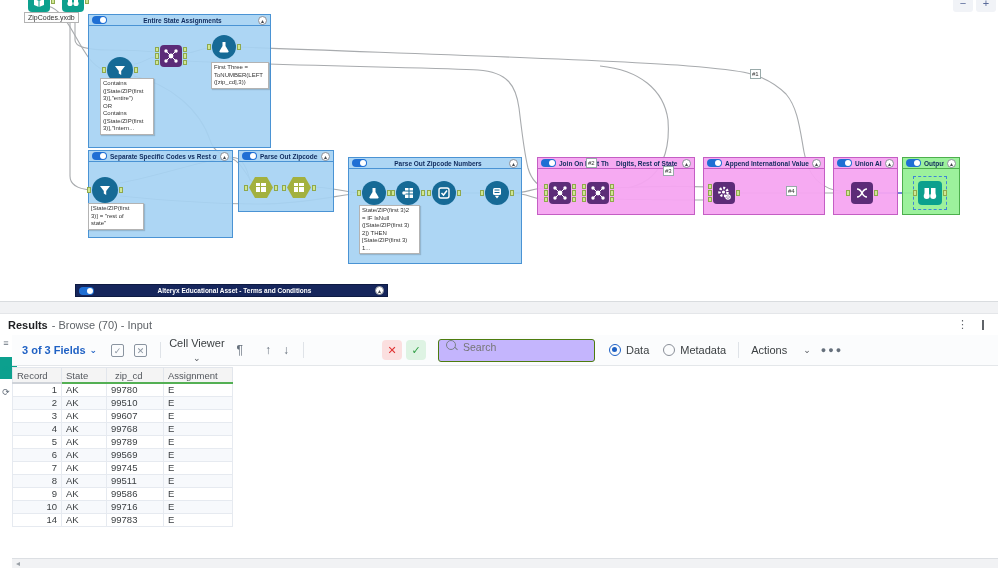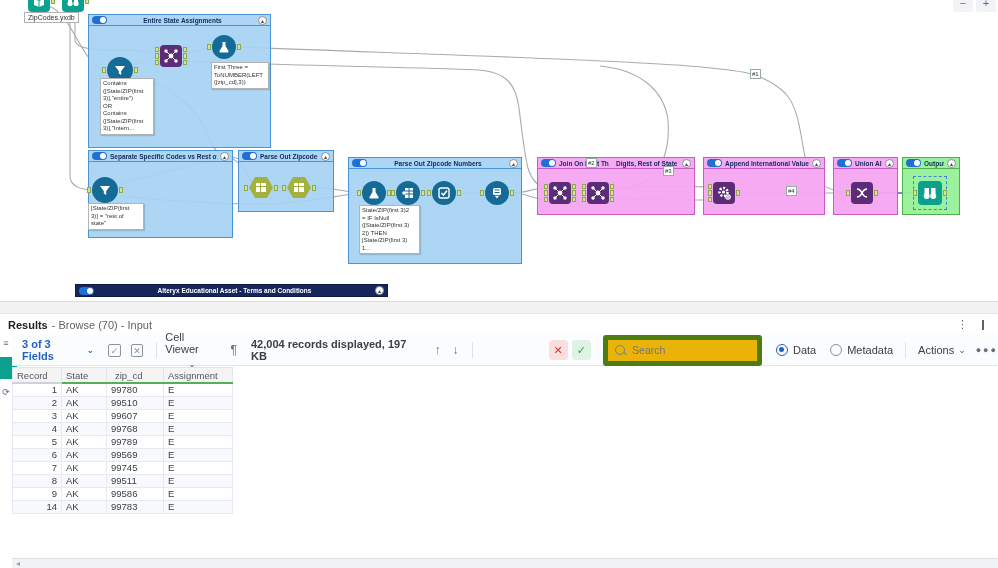--- a/index.html
+++ b/index.html
@@ -72,22 +72,22 @@
   .chev{font-size:9px;color:#1f61c4;}
   .chevg{font-size:9px;color:#55595f;}
   .tbicon{color:#66707c;font-size:12px;margin:0 6px;}
   .boxicon{width:13px;height:13px;border:1px solid #8a94a0;border-radius:2px;font-size:9px;line-height:12px;
        text-align:center;color:#8a94a0;margin:0 5px;box-sizing:border-box;}
   .records{color:#3c4043;font-weight:bold;}
   .btn-x{width:20px;height:20px;border-radius:4px;background:#fbdfdf;color:#e03131;font-size:11px;
        line-height:20px;text-align:center;margin-right:4px;}
   .btn-ok{width:20px;height:20px;border-radius:4px;background:#def3e3;color:#2f9e44;font-size:11px;
        line-height:20px;text-align:center;}
-  .search{width:155px;height:21px;background:#eab308;border:5px solid #4d7c0f;border-radius:3px;
-       display:flex;align-items:center;margin-left:12px;}
+  .search{width:155px;height:21px;background:#c4b5fd;border:1px solid #4d7c0f;border-radius:3px;
+       display:flex;align-items:flex-start;margin-left:12px;}
   .search input{border:0;background:transparent;outline:none;font-size:10.5px;color:#3c4043;width:120px;
        font-family:"Liberation Sans",sans-serif;}
   .mag{width:8px;height:8px;border:1.3px solid #7a8089;border-radius:50%;position:relative;margin:0 5px 0 7px;}
   .mag::after{content:"";position:absolute;left:7px;top:7px;width:4px;height:1.3px;background:#7a8089;transform:rotate(45deg);}
   .radio{display:flex;align-items:center;gap:5px;margin-left:14px;color:#3c4043;}
   .rdot{width:12px;height:12px;border-radius:50%;border:1px solid #8a8f98;box-sizing:border-box;}
   .rdot.on{border:1.5px solid #1f61c4;position:relative;}
   .rdot.on::after{content:"";position:absolute;left:2px;top:2px;width:5px;height:5px;border-radius:50%;background:#1f61c4;}
   .dots3{letter-spacing:2px;color:#66707c;font-size:9px;margin-left:10px;}
 
@@ -449,41 +449,40 @@
       <span class="chev">⌄</span>
   </span>
   <span class="boxicon" style="margin-left:14px;">✓</span>
   <span class="boxicon">✕</span>
   <span class="vdiv"></span>
   <span style="display:flex;align-items:center;gap:4px;color:#3c4043;flex-direction:column;">
     <span>Cell Viewer</span>
       <span class="chevg">⌄</span>
   </span>
   <span class="tbicon" style="margin-left:12px;">¶</span>
-  <span class="records" style="margin-left:8px;">42,004 records displayed, 197 KB</span>
   <span class="tbicon" style="margin-left:16px;">↑</span>
   <span class="tbicon">↓</span>
   <span class="vdiv"></span>
   <span style="width:70px;"></span>
   <span class="btn-x">✕</span>
   <span class="btn-ok">✓</span>
   <span class="search">
     <span class="mag"></span>
     <input placeholder="Search" style="">
   </span>
   <span class="radio">
     <span class="rdot on"></span>
     <span>Data</span>
   </span>
   <span class="radio">
     <span class="rdot"></span>
     <span>Metadata</span>
   </span>
   <span class="vdiv" style="margin:0 12px;"></span>
-  <span style="display:flex;align-items:center;gap:4px;color:#3c4043;">
+  <span style="display:flex;align-items:center;gap:16px;color:#3c4043;">
     <span>Actions</span>
       <span class="chevg">⌄</span>
   </span>
   <span class="dots3">●●●</span>
 </div>
 
 <table id="grid">
   <thead>
     <tr>
       <th class="rec w0">Record</th>
@@ -541,20 +540,26 @@
         <td>99511</td>
         <td>E</td>
       </tr>
       <tr>
         <td class="num">9</td>
         <td>AK</td>
         <td>99586</td>
         <td>E</td>
       </tr>
       <tr>
+        <td class="num">10</td>
+        <td>AK</td>
+        <td>99716</td>
+        <td>E</td>
+      </tr>
+      <tr>
         <td class="num">14</td>
         <td>AK</td>
         <td>99783</td>
         <td>E</td>
       </tr>
     </tbody>
 </table>
 
 <div id="hscroll-table">
   <span>◂</span>

